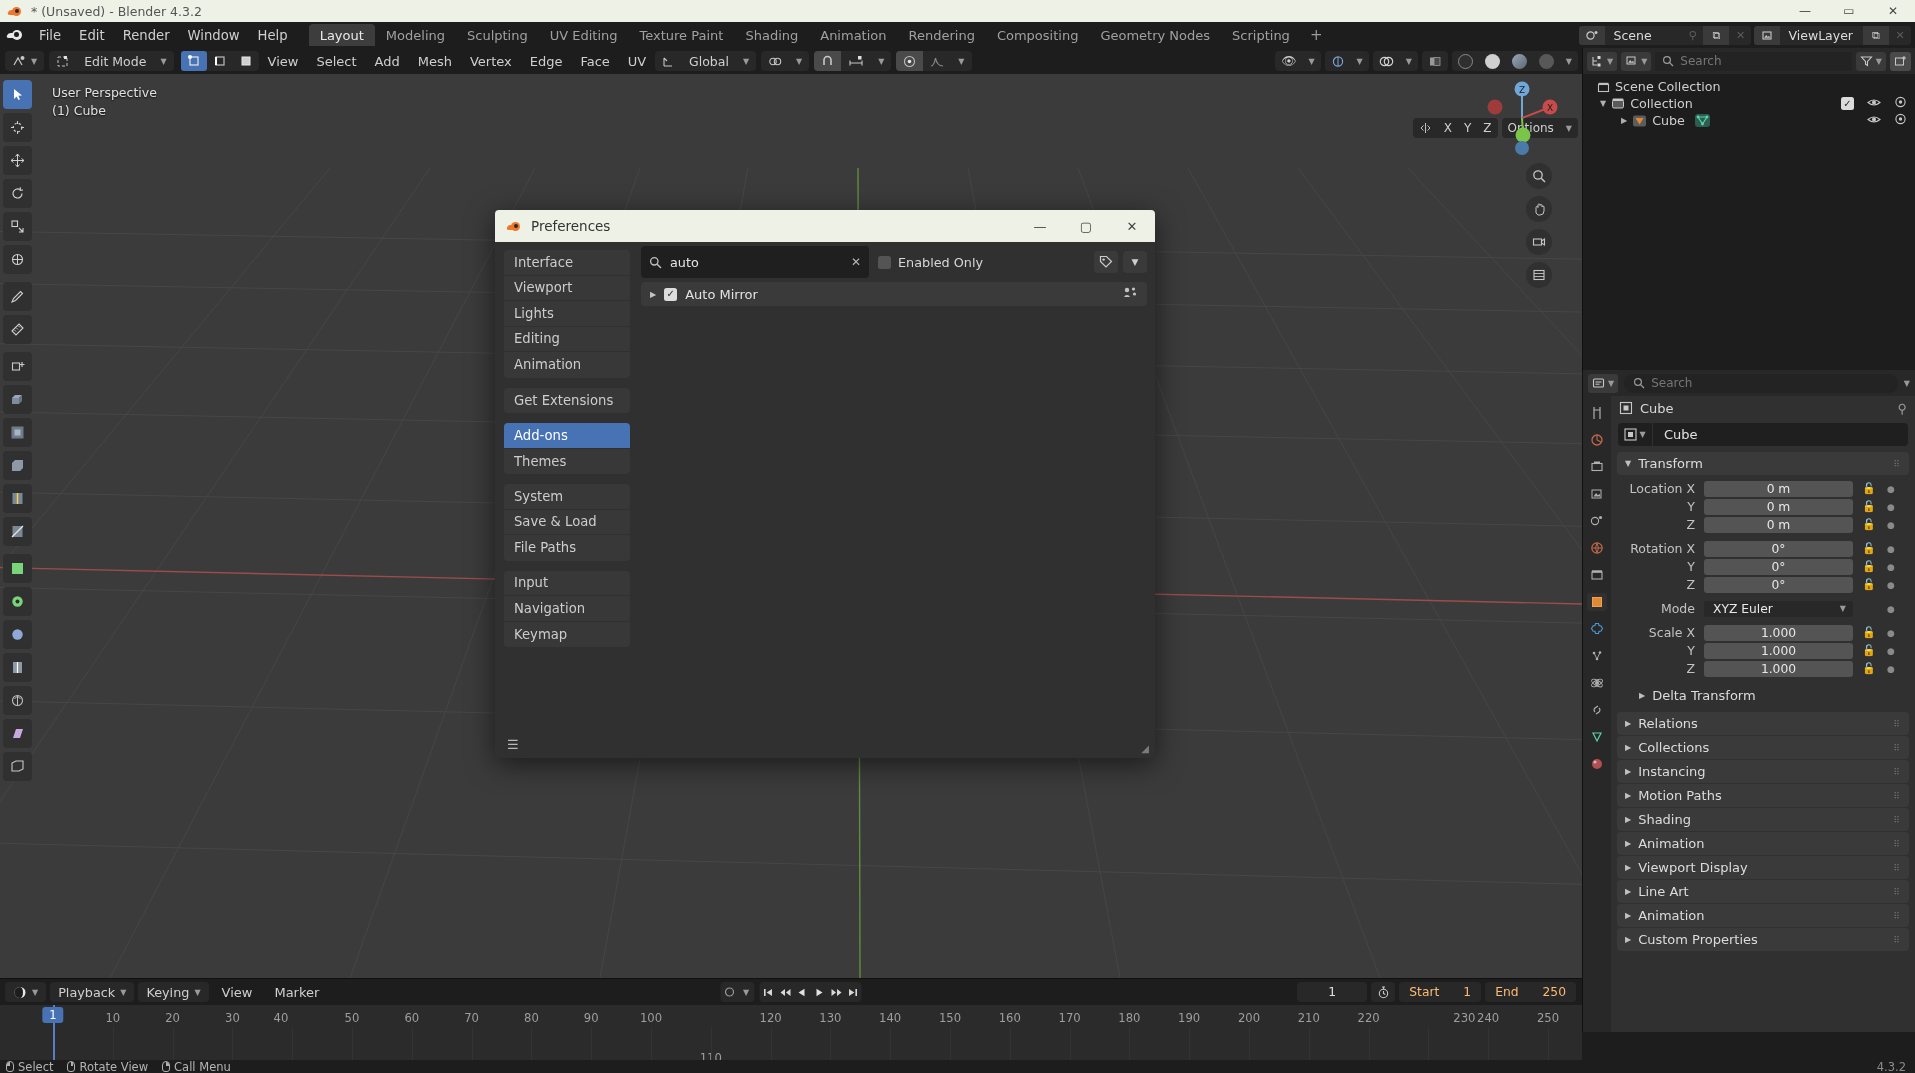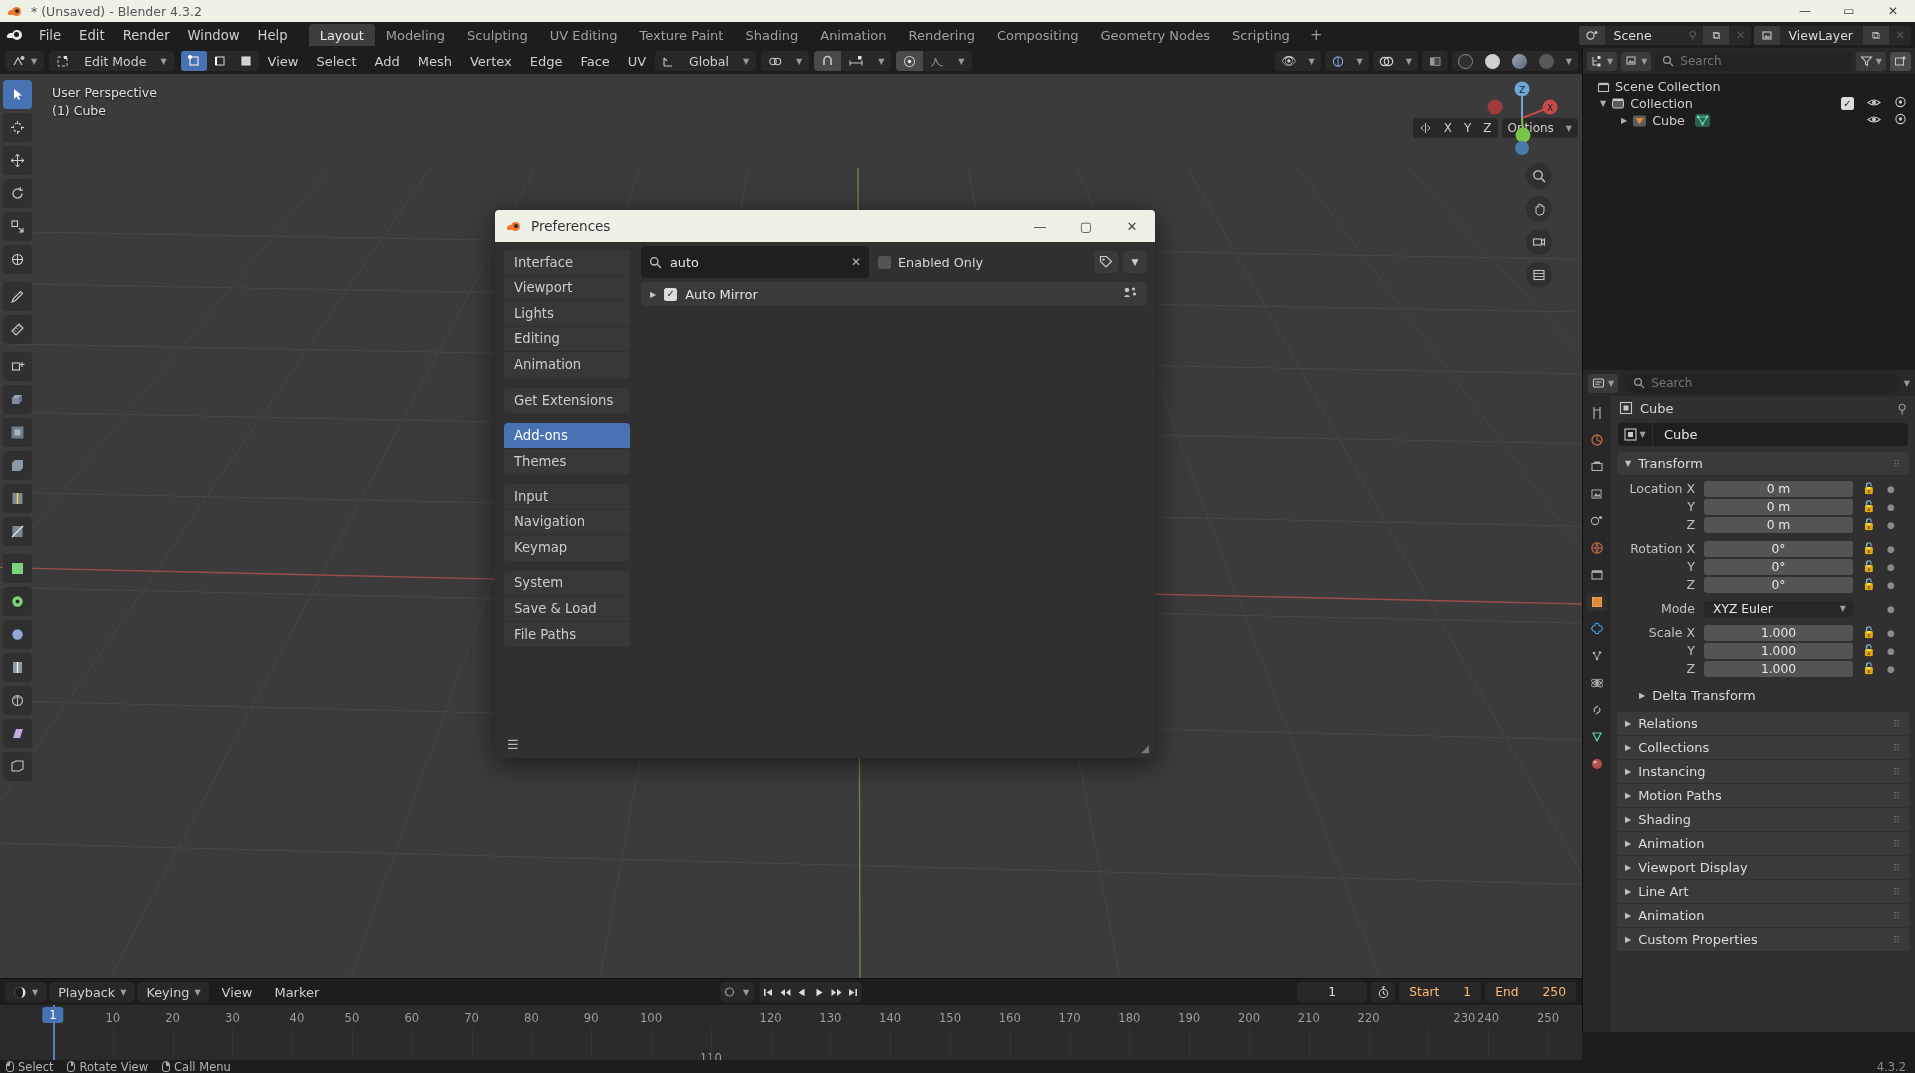--- a/index.html
+++ b/index.html
@@ -1196,21 +1196,21 @@
   </div>
 
   <div id="tl-ruler">
       <div class="tl-vline" style="left: 53px;"></div>
       <div class="tick" style="left: 112.8px;">10</div>
       <div class="tl-vline" style="left: 112.8px;"></div>
       <div class="tick" style="left: 172.6px;">20</div>
       <div class="tl-vline" style="left: 172.6px;"></div>
       <div class="tick" style="left: 232.4px;">30</div>
       <div class="tl-vline" style="left: 232.4px;"></div>
-      <div class="tick" style="left: 297px;">40</div>
+      <div class="tick" style="left: 281px;">40</div>
       <div class="tl-vline" style="left: 292.2px;"></div>
       <div class="tick" style="left: 352px;">50</div>
       <div class="tl-vline" style="left: 352px;"></div>
       <div class="tick" style="left: 411.8px;">60</div>
       <div class="tl-vline" style="left: 411.8px;"></div>
       <div class="tick" style="left: 471.6px;">70</div>
       <div class="tl-vline" style="left: 471.6px;"></div>
       <div class="tick" style="left: 531.4px;">80</div>
       <div class="tl-vline" style="left: 531.4px;"></div>
       <div class="tick" style="left: 591.2px;">90</div>
@@ -1293,28 +1293,28 @@
         <div class="nav-item">Animation</div>
       </div>
       <div class="nav-group">
         <div class="nav-item">Get Extensions</div>
       </div>
       <div class="nav-group">
         <div class="nav-item active">Add-ons</div>
         <div class="nav-item">Themes</div>
       </div>
       <div class="nav-group">
+        <div class="nav-item">System</div>
+        <div class="nav-item">Save &amp; Load</div>
+        <div class="nav-item">File Paths</div>
+      </div>
+      <div class="nav-group">
         <div class="nav-item">Input</div>
         <div class="nav-item">Navigation</div>
         <div class="nav-item">Keymap</div>
-      </div>
-      <div class="nav-group">
-        <div class="nav-item">System</div>
-        <div class="nav-item">Save &amp; Load</div>
-        <div class="nav-item">File Paths</div>
       </div>
     </div>
 
     <div id="prefs-main">
       <div id="prefs-searchrow">
         <div id="pref-search">
           <svg width="13" height="13" viewBox="0 0 13 13">
               <circle cx="5.3" cy="5.3" r="3.7" fill="none" stroke="#c0c0c0" stroke-width="1.3"></circle>
               <path d="M8.2 8.2 L12 12" stroke="#c0c0c0" stroke-width="1.4"></path>
             </svg>

